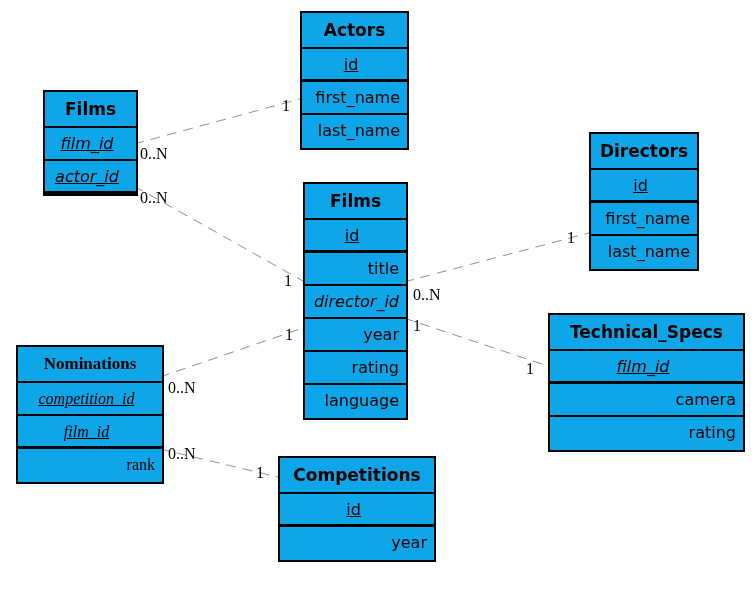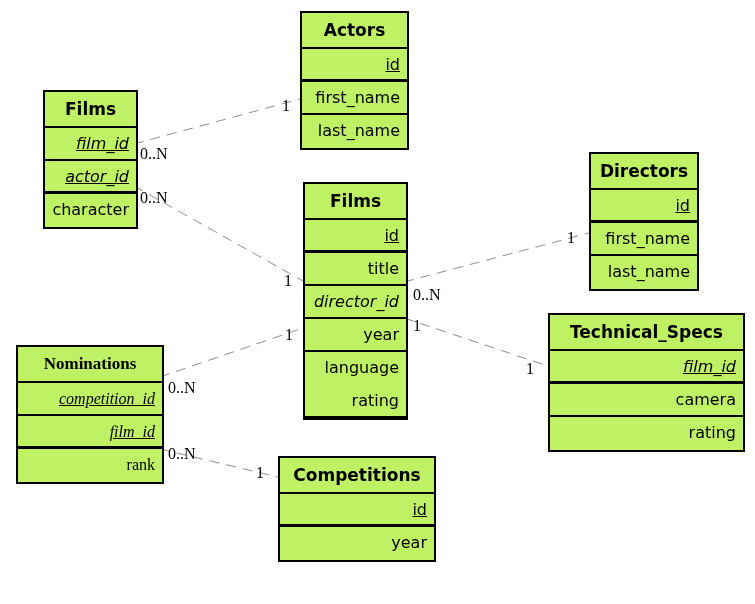--- a/index.html
+++ b/index.html
@@ -15,21 +15,21 @@
     pointer-events:none;
   }
   .conn-line{
     stroke:#8f8f8f;
     stroke-width:1;
     stroke-dasharray:10 7;
     fill:none;
   }
   .entity{
     position:absolute;
-    background:#bef264;
+    background:#0ea5e9;
     border:2px solid #0ea5e9;
     box-sizing:content-box;
     z-index:2;
   }
   .entity-title{
     height:34px;
     line-height:34px;
     text-align:center;
     font-weight:bold;
     font-size:17px;
@@ -45,21 +45,21 @@
     text-align:right;
     padding-right:7px;
     font-size:16px;
     color:#000;
     border-bottom:2px solid #000;
     white-space:nowrap;
     overflow:hidden;
   }
   .entity-row.last{border-bottom:none;border-radius:11px;}
   .entity-row.pk-sep{border-bottom-width:3px;}
-  .entity-row.pk{text-decoration:underline;}
+  .entity-row.pk{text-decoration:underline;text-align:center;}
   .entity-row.fk{font-style:italic;}
   .card-label{
     position:absolute;
     font-family:"Liberation Serif","DejaVu Serif",serif;
     font-size:16px;
     line-height:17px;
     color:#000;
     z-index:3;
     white-space:nowrap;
   }
@@ -91,32 +91,31 @@
     <div class="entity" style="left: 300px; top: 11px; width: 105px; border-color: rgb(0, 0, 0);">
       <div class="entity-title">Actors</div>
       <div class="entity-row pk pk-sep">id</div>
       <div class="entity-row">first_name</div>
       <div class="entity-row last">last_name</div>
     </div>
     <div class="entity" style="left: 43px; top: 90px; width: 91px; border-color: rgb(0, 0, 0);">
       <div class="entity-title">Films</div>
       <div class="entity-row pk fk">film_id</div>
       <div class="entity-row pk fk pk-sep">actor_id</div>
-      <div class="entity-row last">character</div>
     </div>
     <div class="entity" style="left: 303px; top: 182px; width: 101px; border-color: rgb(0, 0, 0);">
       <div class="entity-title">Films</div>
       <div class="entity-row pk pk-sep">id</div>
       <div class="entity-row">title</div>
       <div class="entity-row fk">director_id</div>
       <div class="entity-row">year</div>
+      <div class="entity-row">rating</div>
       <div class="entity-row last">language</div>
-      <div class="entity-row">rating</div>
     </div>
-    <div class="entity" style="left: 589px; top: 152px; width: 106px; border-color: rgb(0, 0, 0);">
+    <div class="entity" style="left: 589px; top: 132px; width: 106px; border-color: rgb(0, 0, 0);">
       <div class="entity-title">Directors</div>
       <div class="entity-row pk pk-sep">id</div>
       <div class="entity-row">first_name</div>
       <div class="entity-row last">last_name</div>
     </div>
     <div class="entity" style="left: 16px; top: 345px; width: 144px; border-color: rgb(0, 0, 0); font-family: Liberation Serif, serif;">
       <div class="entity-title">Nominations</div>
       <div class="entity-row pk fk">competition_id</div>
       <div class="entity-row pk fk pk-sep">film_id</div>
       <div class="entity-row last">rank</div>

